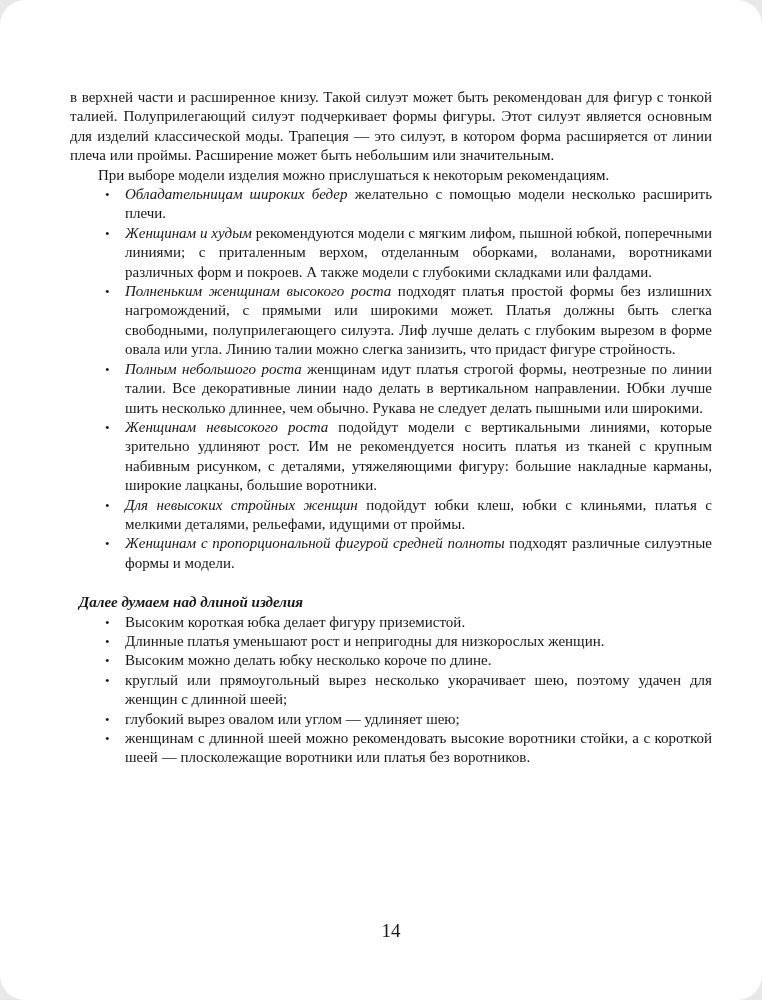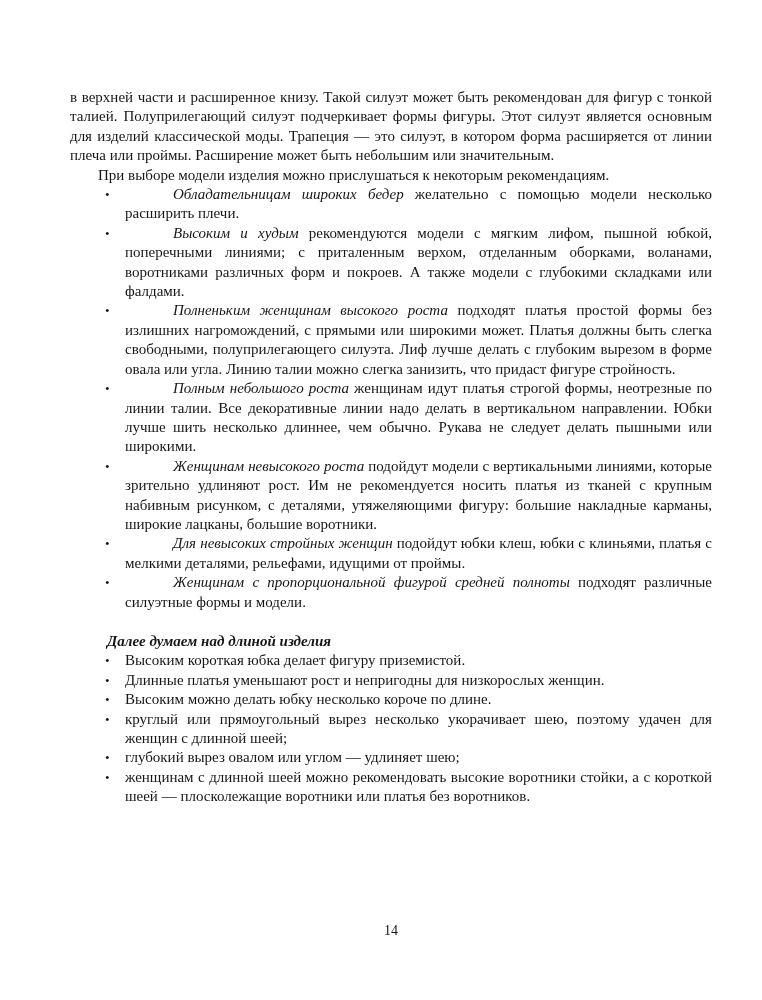--- a/index.html
+++ b/index.html
@@ -10,72 +10,73 @@
     position: relative;
     width: 762px;
     height: 1000px;
     background: #ffffff;
     color: #161616;
     font-family: "Liberation Serif", "DejaVu Serif", serif;
     font-size: 15px;
     line-height: 19.4px;
     padding: 88px 50px 0 70px;
     overflow: hidden;
+    border-radius: 25px;
   }
 
   .para { text-align: justify; }
   .para.first-indent { text-indent: 28px; }
 
   ul.blist { list-style: none; }
   ul.blist li { display: flex; }
   ul.blist .marker {
     flex: 0 0 20px;
     padding-left: 0;
     margin-left: 35px;
     text-align: left;
     font-size: 13px;
   }
   ul.blist .li-text { flex: 1; text-align: justify; }
-  .lead { font-style: italic; margin-left: 48px; }
+  .lead { font-style: italic; }
 
   h3.section {
     font-size: 15px;
     line-height: 19.4px;
     font-weight: bold;
     font-style: italic;
-    margin-left: 37px;
+    margin-left: 9px;
     margin-top: 20px;
   }
 
   .page-number {
     position: absolute;
     top: 921px;
     left: 70px;
     right: 50px;
     text-align: center;
-    font-size: 14px;
+    font-size: 19px;
   }
 </style>
 </head>
 <body>
 
 <div class="page">
 
   <p class="para">в верхней части и расширенное книзу. Такой силуэт может быть рекомендован для фигур с тонкой талией. Полуприлегающий силуэт подчеркивает формы фигуры. Этот силуэт является основным для изделий классической моды. Трапеция — это силуэт, в котором форма расширяется от линии плеча или проймы. Расширение может быть небольшим или значительным.</p>
 
   <p class="para first-indent">При выборе модели изделия можно прислушаться к некоторым рекомендациям.</p>
 
   <ul class="blist">
     <li>
       <span class="marker">•</span>
       <span class="li-text"><i class="lead">Обладательницам широких бедер</i><span> желательно с помощью модели несколько расширить плечи.</span></span>
     </li>
     <li>
       <span class="marker">•</span>
-      <span class="li-text"><i class="lead">Высоким и худым</i><span> рекомендуются модели с мягким лифом, пышной юбкой, поперечными линиями; с приталенным верхом, отделанным оборками, воланами, воротниками различных форм и покроев. А также модели с глубокими складками или фалдами.</span></span>
+      <span class="li-text"><i class="lead">Женщинам и худым</i><span> рекомендуются модели с мягким лифом, пышной юбкой, поперечными линиями; с приталенным верхом, отделанным оборками, воланами, воротниками различных форм и покроев. А также модели с глубокими складками или фалдами.</span></span>
     </li>
     <li>
       <span class="marker">•</span>
       <span class="li-text"><i class="lead">Полненьким женщинам высокого роста</i><span> подходят платья простой формы без излишних нагромождений, с прямыми или широкими может. Платья должны быть слегка свободными, полуприлегающего силуэта. Лиф лучше делать с глубоким вырезом в форме овала или угла. Линию талии можно слегка занизить, что придаст фигуре стройность.</span></span>
     </li>
     <li>
       <span class="marker">•</span>
       <span class="li-text"><i class="lead">Полным небольшого роста</i><span> женщинам идут платья строгой формы, неотрезные по линии талии. Все декоративные линии надо делать в вертикальном направлении. Юбки лучше шить несколько длиннее, чем обычно. Рукава не следует делать пышными или широкими.</span></span>
     </li>
     <li>

